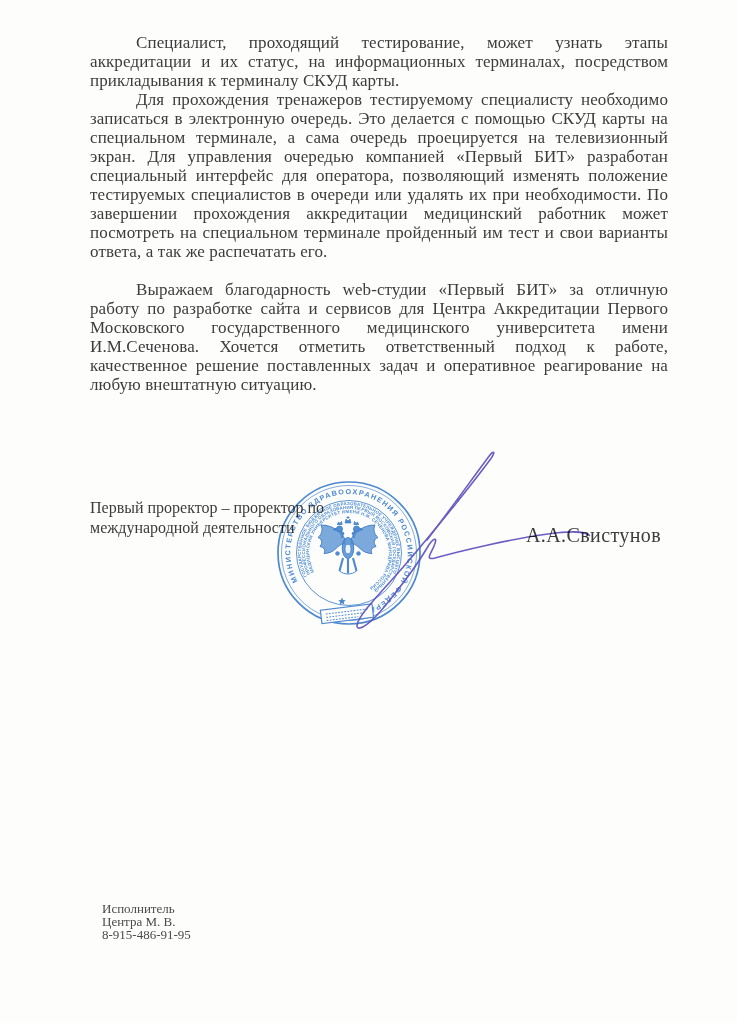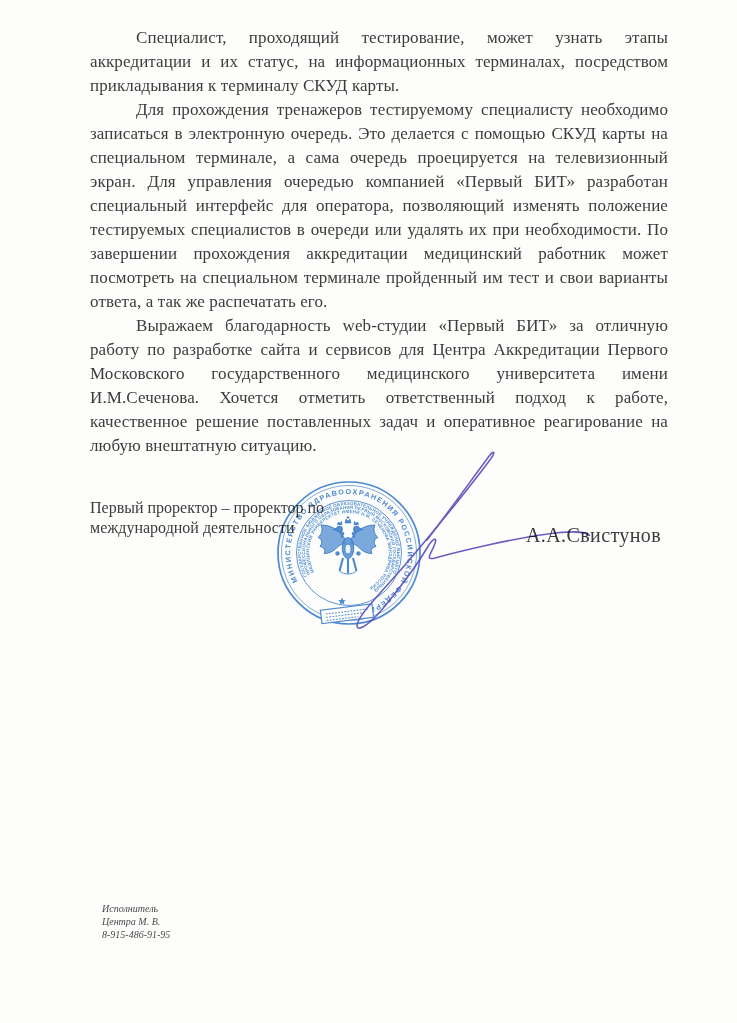--- a/index.html
+++ b/index.html
@@ -5,38 +5,38 @@
   html,body{margin:0;padding:0;background:#ffffff;}
   .page{
     position:relative;
     width:737px;height:1023px;
     background:#fdfdfc;
     overflow:hidden;
     font-family:"Liberation Serif", serif;
     color:#3c3c3c;
   }
   .body-text{
-    position:absolute;left:90px;top:26px;width:578px;
-    font-size:17px;line-height:24px;
+    position:absolute;left:90px;top:33px;width:578px;
+    font-size:17px;line-height:19px;
     text-align:justify;
     letter-spacing:0.1px;
   }
   .para{margin:0;text-indent:46px;}
-  .para.gap-before{}
+  .para.gap-before{margin-top:19px;}
   .sig-block{
     position:absolute;left:90px;top:498px;width:270px;
     font-size:16px;line-height:19.8px;
   }
   .signer-name{
     position:absolute;left:526px;top:524px;
     font-size:20px;letter-spacing:0.4px;
   }
   .footer{
     position:absolute;left:102px;top:903px;
-    font-size:10px;line-height:12.8px;color:#4a4a4a;font-style:italic;
+    font-size:13px;line-height:12.8px;color:#4a4a4a;
   }
   .stamp-sig{
     position:absolute;left:255px;top:436px;
     width:400px;height:220px;
     pointer-events:none;
     mix-blend-mode:multiply;
   }
   .stamp-text{font-family:"Liberation Sans", sans-serif;font-weight:bold;}
 </style>
 </head>

